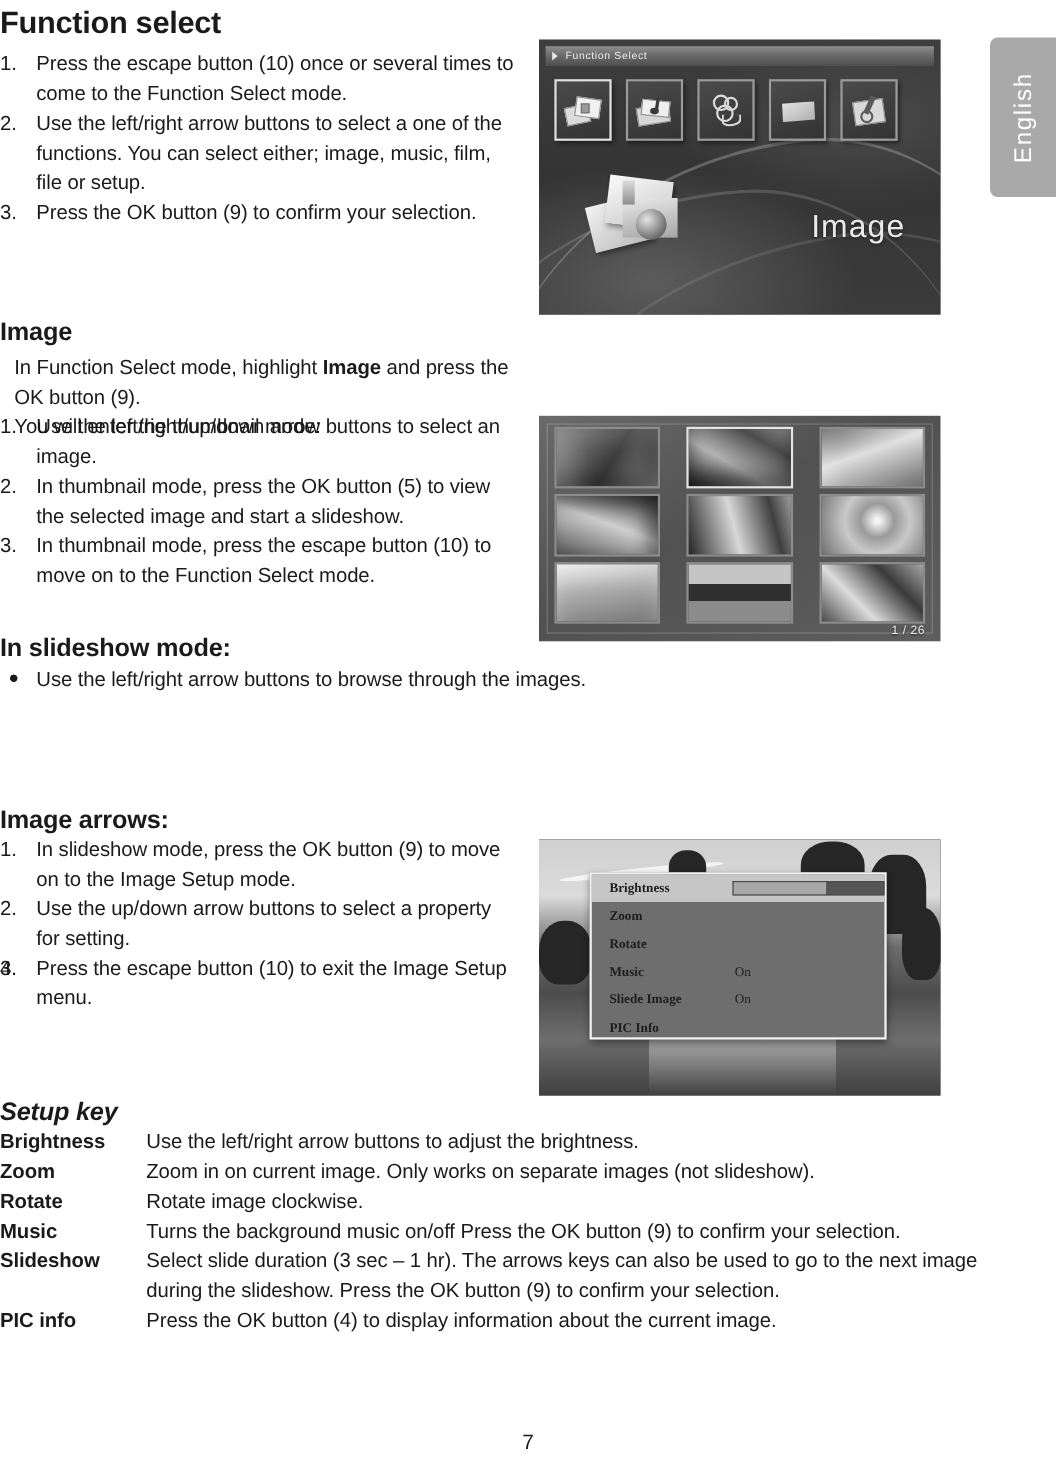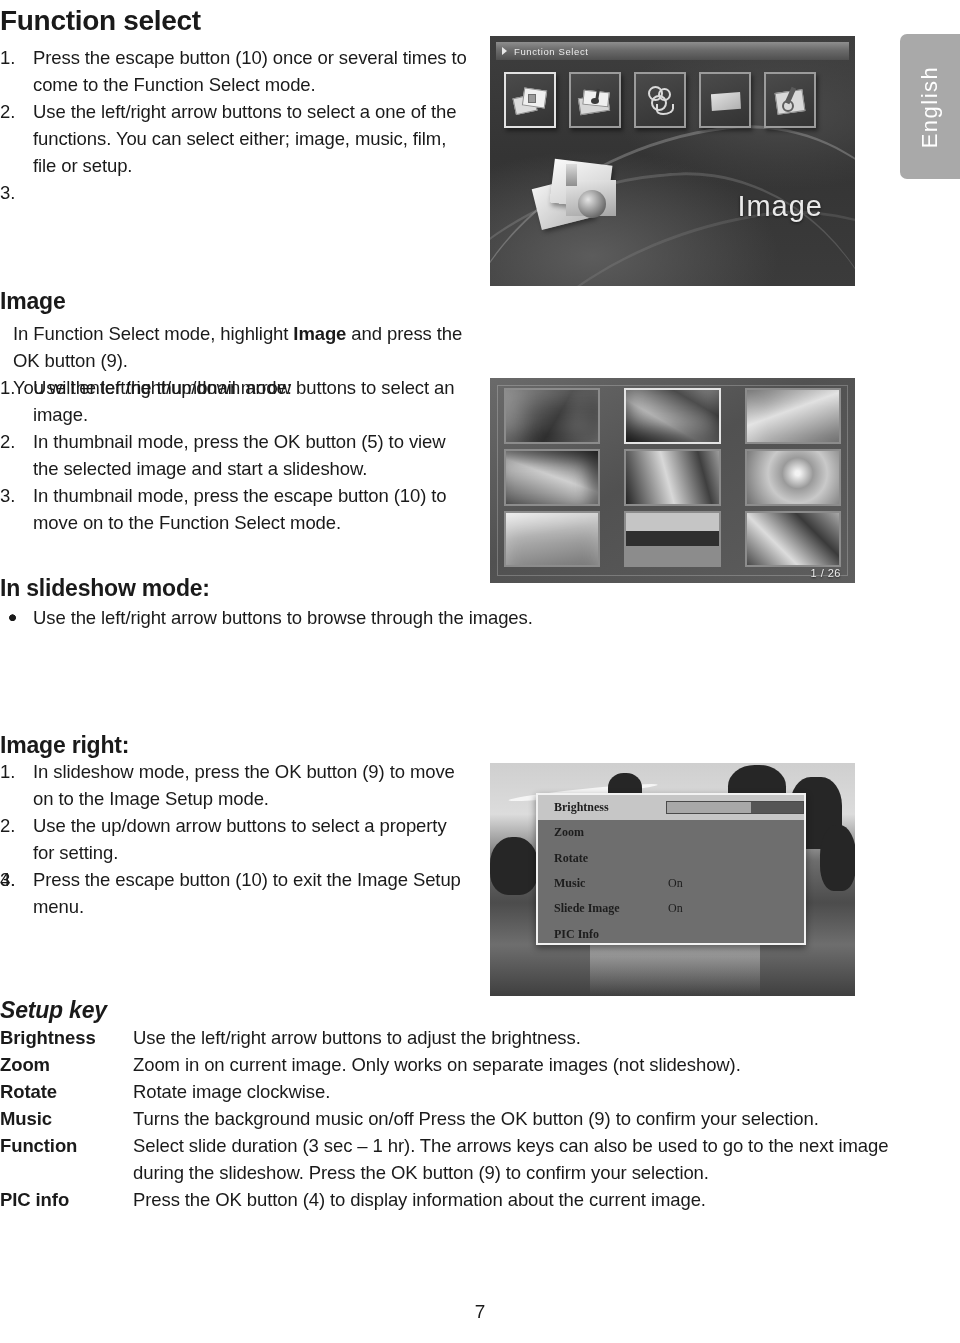--- a/index.html
+++ b/index.html
@@ -229,20 +229,21 @@
     <li>
       <span class="num">1.</span>
       <span>Press the escape button (10) once or several times to come to the Function Select mode.</span>
     </li>
     <li>
       <span class="num">2.</span>
       <span>Use the left/right arrow buttons to select a one of the functions. You can select either; image, music, film, file or setup.</span>
     </li>
     <li>
       <span class="num">3.</span>
+      <span>Press the OK button (9) to confirm your selection.</span>
     </li>
   </ol>
 
   <div class="shot" id="shot1">
     <div class="fs-bg"></div>
     <div class="fs-swoosh"></div>
     <div class="fs-swoosh b"></div>
     <div class="fs-swoosh c"></div>
 
     <div class="fs-titlebar">
@@ -362,21 +363,21 @@
     </li>
     <li>
       <span class="dot">●</span>
     </li>
     <li>
       <span class="dot">●</span>
       <span>Use the left/right arrow buttons to browse through the images.</span>
     </li>
   </ul>
 
-  <h2 class="subhead" style="position:absolute;left:0;top:732px;">Image right:</h2>
+  <h2 class="subhead" style="position:absolute;left:0;top:732px;">Image arrows:</h2>
 
   <ol class="numlist col-left" style="top:758px;">
     <li>
       <span class="num">1.</span>
       <span>In slideshow mode, press the OK button (9) to move on to the Image Setup mode.</span>
     </li>
     <li>
       <span class="num">2.</span>
       <span>Use the up/down arrow buttons to select a property for setting.</span>
     </li>
@@ -443,21 +444,21 @@
     </div>
     <div class="sk-row">
       <div class="k">Rotate</div>
       <div class="d">Rotate image clockwise.</div>
     </div>
     <div class="sk-row">
       <div class="k">Music</div>
       <div class="d">Turns the background music on/off Press the OK button (9) to confirm your selection.</div>
     </div>
     <div class="sk-row">
-      <div class="k">Function</div>
+      <div class="k">Slideshow</div>
       <div class="d">Select slide duration (3 sec – 1 hr). The arrows keys can also be used to go to the next image during the slideshow. Press the OK button (9) to confirm your selection.</div>
     </div>
     <div class="sk-row">
       <div class="k">PIC info</div>
       <div class="d">Press the OK button (4) to display information about the current image.</div>
     </div>
   </div>
 
   <div class="page-number">7</div>
 

